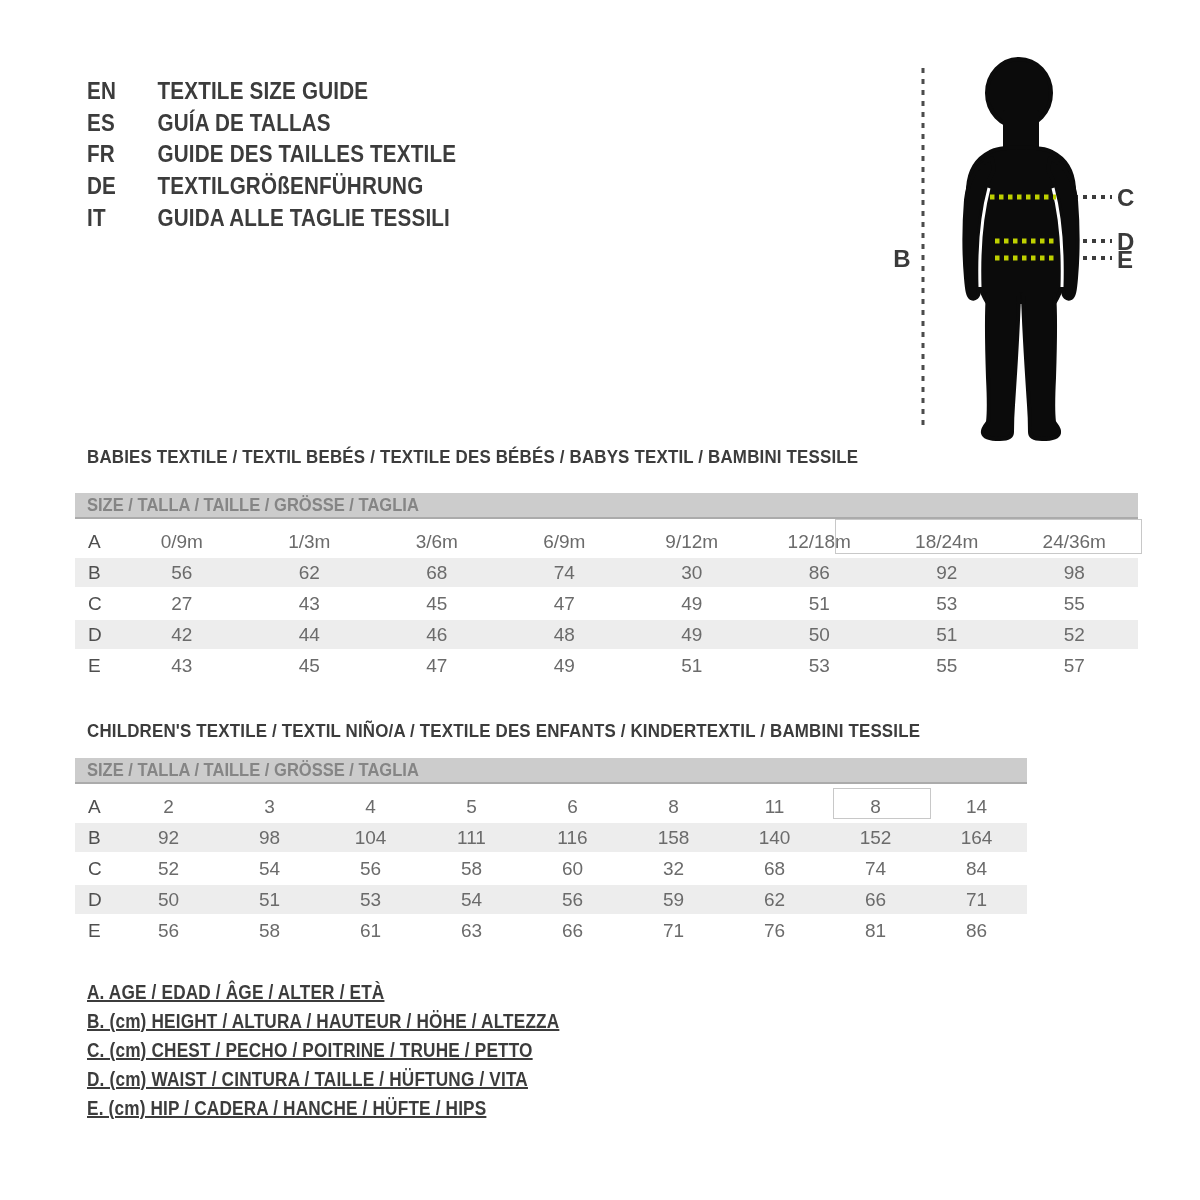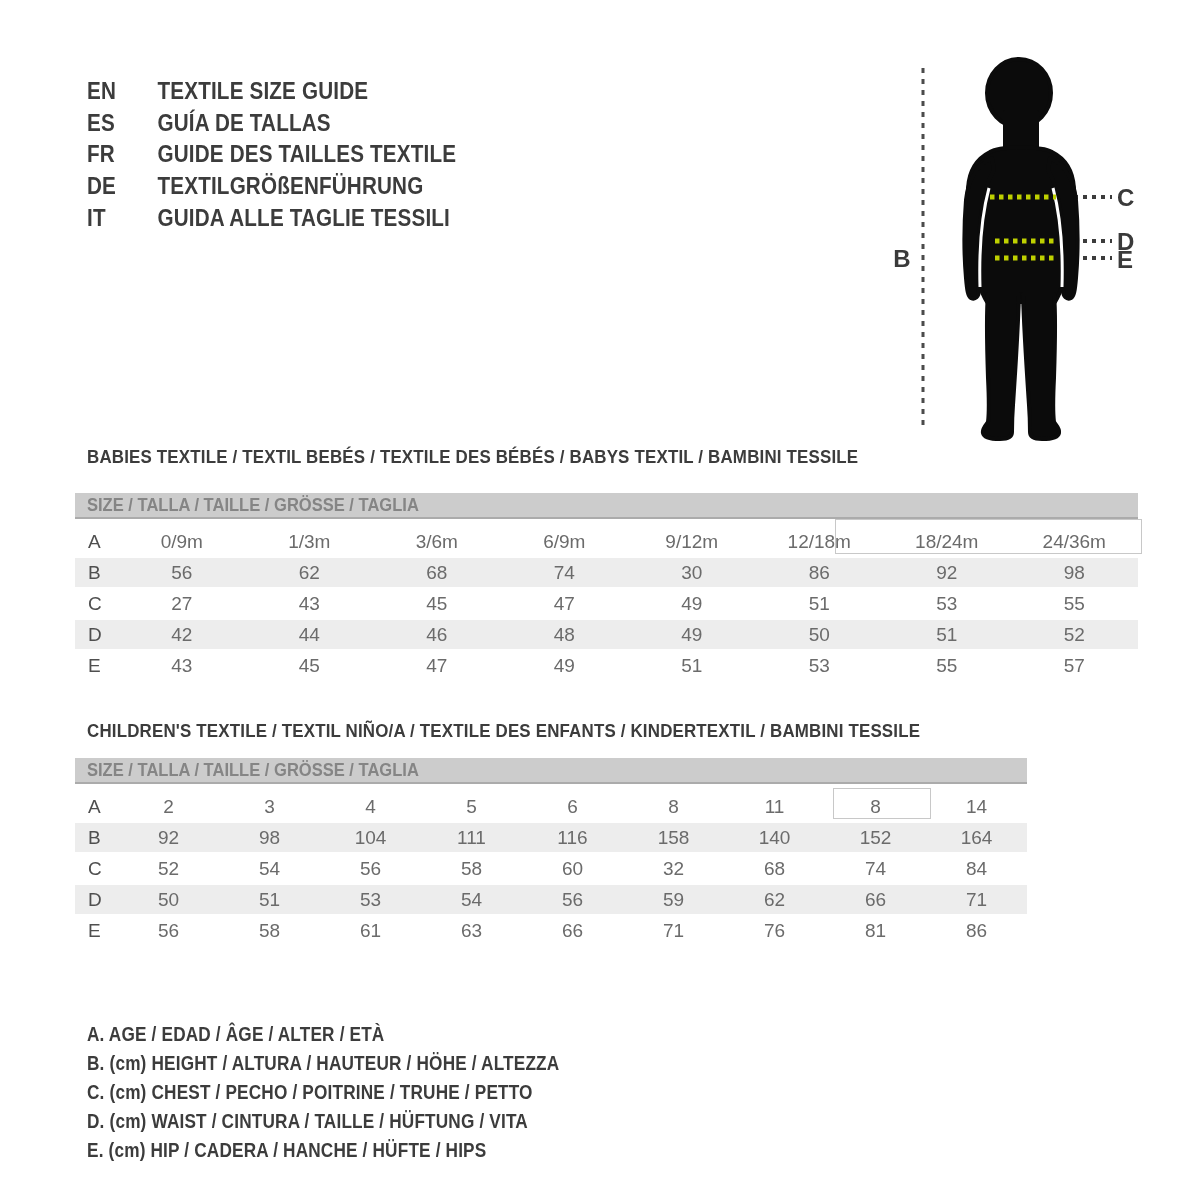--- a/index.html
+++ b/index.html
@@ -41,21 +41,21 @@
     text-align:center;vertical-align:middle;}
   .size-table td.row-label{width:30px;text-align:left;padding-left:13px;color:#4f4f4f;}
   .size-table tr:nth-child(even) td{background:#ededed;
     border-top:2px solid #ffffff;border-bottom:2px solid #ffffff;}
   .hl-box{position:absolute;border:1px solid #c8c8c8;background:transparent;
     pointer-events:none;}
   #babies-box{left:760px;top:26px;width:305px;height:33px;}
   #children-box{left:758px;top:30px;width:96px;height:29px;}
 
   
-  .legend{position:absolute;left:87px;top:1020px;}
+  .legend{position:absolute;left:87px;top:978px;text-decoration:underline;}
   .legend-line{height:29px;line-height:29px;font-size:20px;font-weight:bold;
     letter-spacing:.2px;color:#3c3c3c;white-space:nowrap;
     transform:scaleX(.86);transform-origin:0 50%;}
 </style>
 </head>
 <body>
 
 <div class="page">
 
   <div class="lang-list" id="lang-list">

